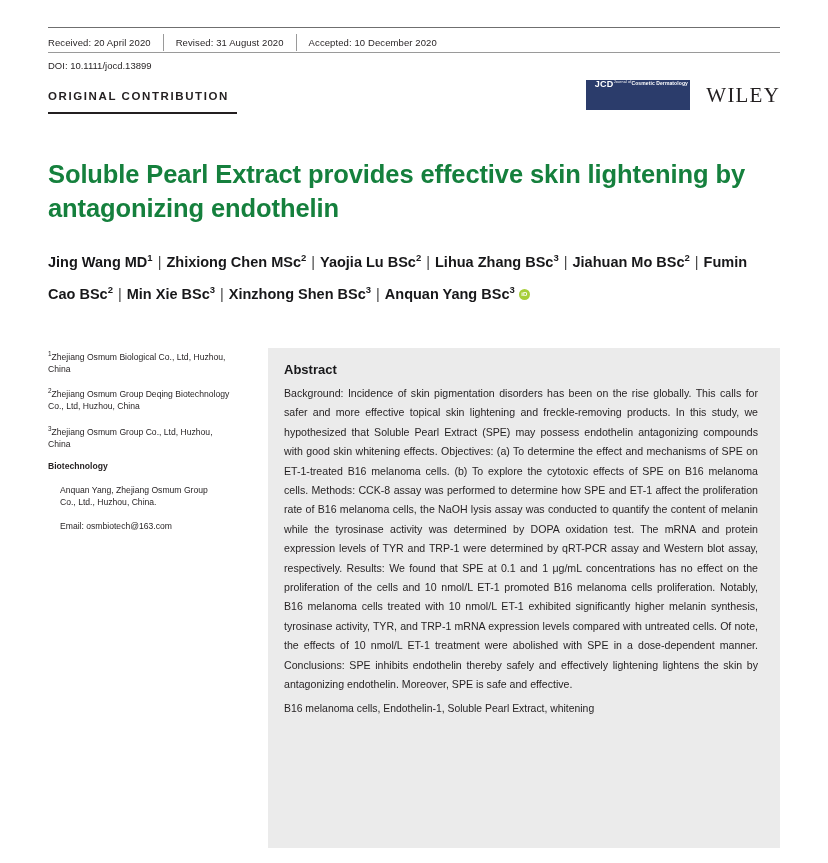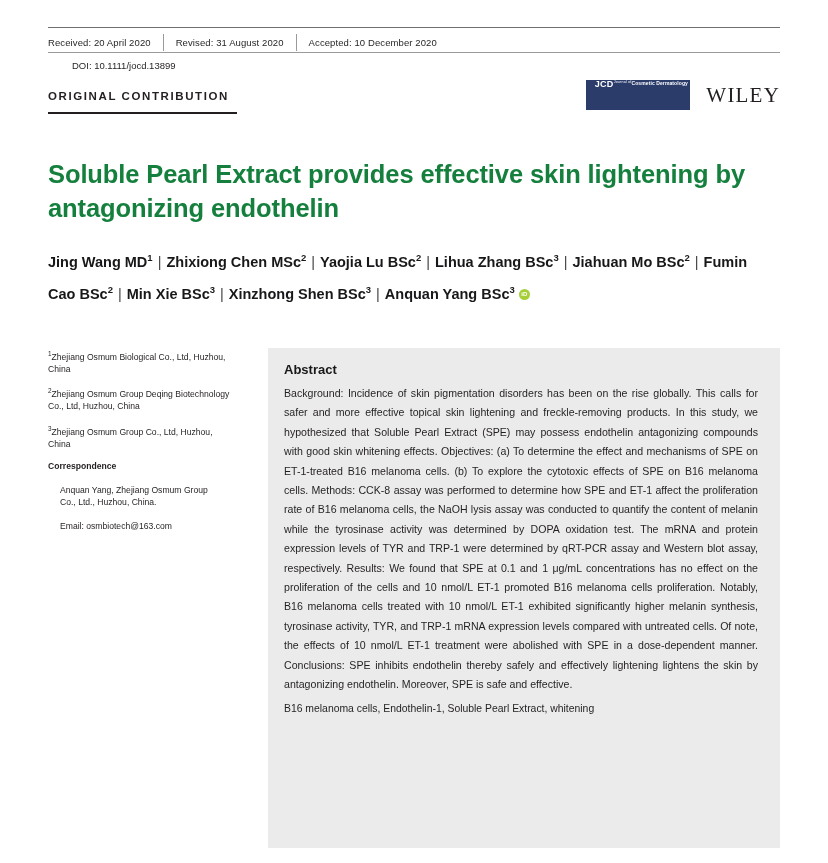--- a/index.html
+++ b/index.html
@@ -54,21 +54,20 @@
   }
   .rule-top { top: 27px; }
   .rule-mid { top: 52px; background: #9a9a9a; }
 
   .doi {
     position: absolute;
     left: 48px;
     top: 60px;
     font-size: 9.5px;
     color: #231f20;
-    margin-left: 24px;
   }
 
   
   .sect-label {
     position: absolute;
     left: 48px;
     top: 90px;
     font-size: 11.5px;
     letter-spacing: 1.6px;
     font-weight: 600;
@@ -276,21 +275,21 @@
 
   <div class="authors"><span><span>Jing Wang MD</span><sup>1</sup></span><span class="sep">|</span><span><span>Zhixiong Chen MSc</span><sup>2</sup></span><span class="sep">|</span><span><span>Yaojia Lu BSc</span><sup>2</sup></span><span class="sep">|</span><span><span>Lihua Zhang BSc</span><sup>3</sup></span><span class="sep">|</span><span><span>Jiahuan Mo BSc</span><sup>2</sup></span><span class="sep">|</span><span><span>Fumin Cao BSc</span><sup>2</sup></span><span class="sep">|</span><span><span>Min Xie BSc</span><sup>3</sup></span><span class="sep">|</span><span><span>Xinzhong Shen BSc</span><sup>3</sup></span><span class="sep">|</span><span><span>Anquan Yang BSc</span><sup>3</sup><span class="orcid"></span></span></div>
 
   <div class="affil">
     <div>
         <p><sup>1</sup>Zhejiang Osmum Biological Co., Ltd, Huzhou, China</p>
         <p><sup>2</sup>Zhejiang Osmum Group Deqing Biotechnology Co., Ltd, Huzhou, China</p>
         <p><sup>3</sup>Zhejiang Osmum Group Co., Ltd, Huzhou, China</p>
       </div>
     <div class="corr">
-      <div class="corr-head">Correspondence</div>
+      <div class="corr-head">Biotechnology</div>
       <p>Anquan Yang, Zhejiang Osmum Group Co., Ltd., Huzhou, China.</p>
       <p>Email: osmbiotech@163.com</p>
     </div>
   </div>
 
   <div class="abstract-box">
     <h2>Abstract</h2>
     <p><b>Background:</b> Incidence of skin pigmentation disorders has been on the rise globally. This calls for safer and more effective topical skin lightening and freckle-removing products. In this study, we hypothesized that Soluble Pearl Extract (SPE) may possess endothelin antagonizing compounds with good skin whitening effects. <b>Objectives:</b> (a) To determine the effect and mechanisms of SPE on ET-1-treated B16 melanoma cells. (b) To explore the cytotoxic effects of SPE on B16 melanoma cells. <b>Methods:</b> CCK-8 assay was performed to determine how SPE and ET-1 affect the proliferation rate of B16 melanoma cells, the NaOH lysis assay was conducted to quantify the content of melanin while the tyrosinase activity was determined by DOPA oxidation test. The mRNA and protein expression levels of TYR and TRP-1 were determined by qRT-PCR assay and Western blot assay, respectively. <b>Results:</b> We found that SPE at 0.1 and 1 μg/mL concentrations has no effect on the proliferation of the cells and 10 nmol/L ET-1 promoted B16 melanoma cells proliferation. Notably, B16 melanoma cells treated with 10 nmol/L ET-1 exhibited significantly higher melanin synthesis, tyrosinase activity, TYR, and TRP-1 mRNA expression levels compared with untreated cells. Of note, the effects of 10 nmol/L ET-1 treatment were abolished with SPE in a dose-dependent manner. <b>Conclusions:</b> SPE inhibits endothelin thereby safely and effectively lightening lightens the skin by antagonizing endothelin. Moreover, SPE is safe and effective. </p>
     <div class="kw-body">B16 melanoma cells, Endothelin-1, Soluble Pearl Extract, whitening</div>
   </div>

